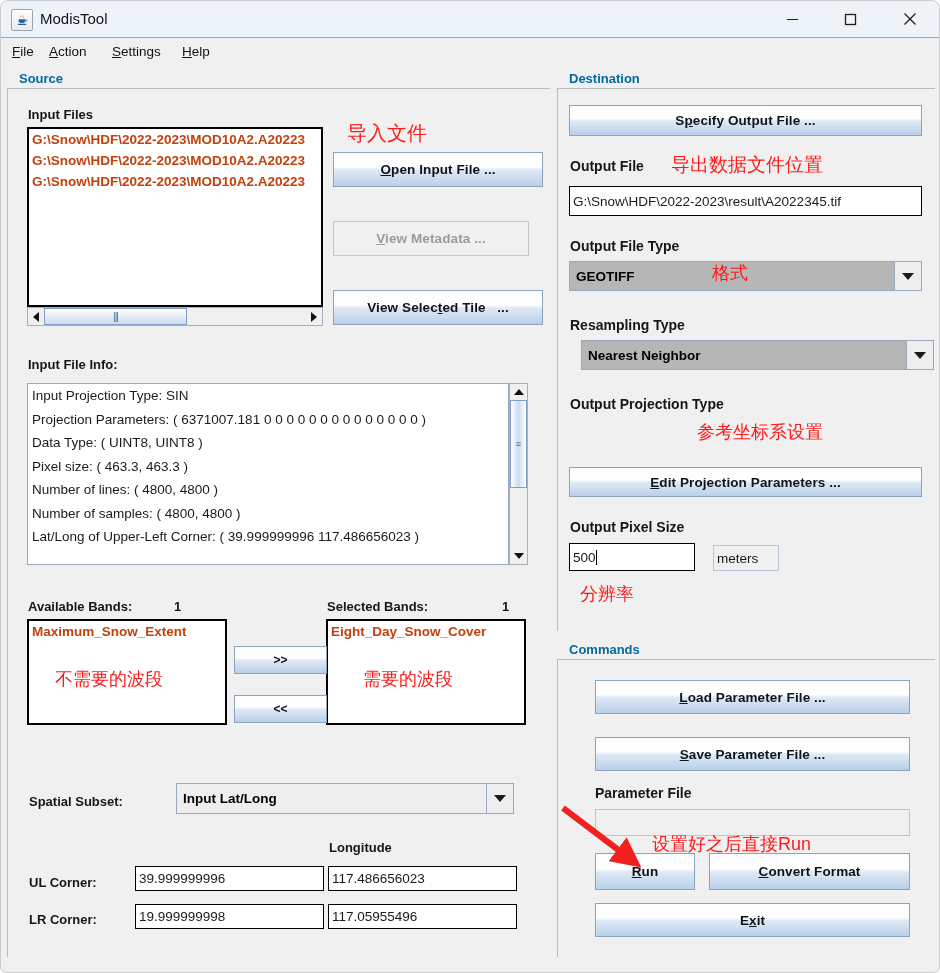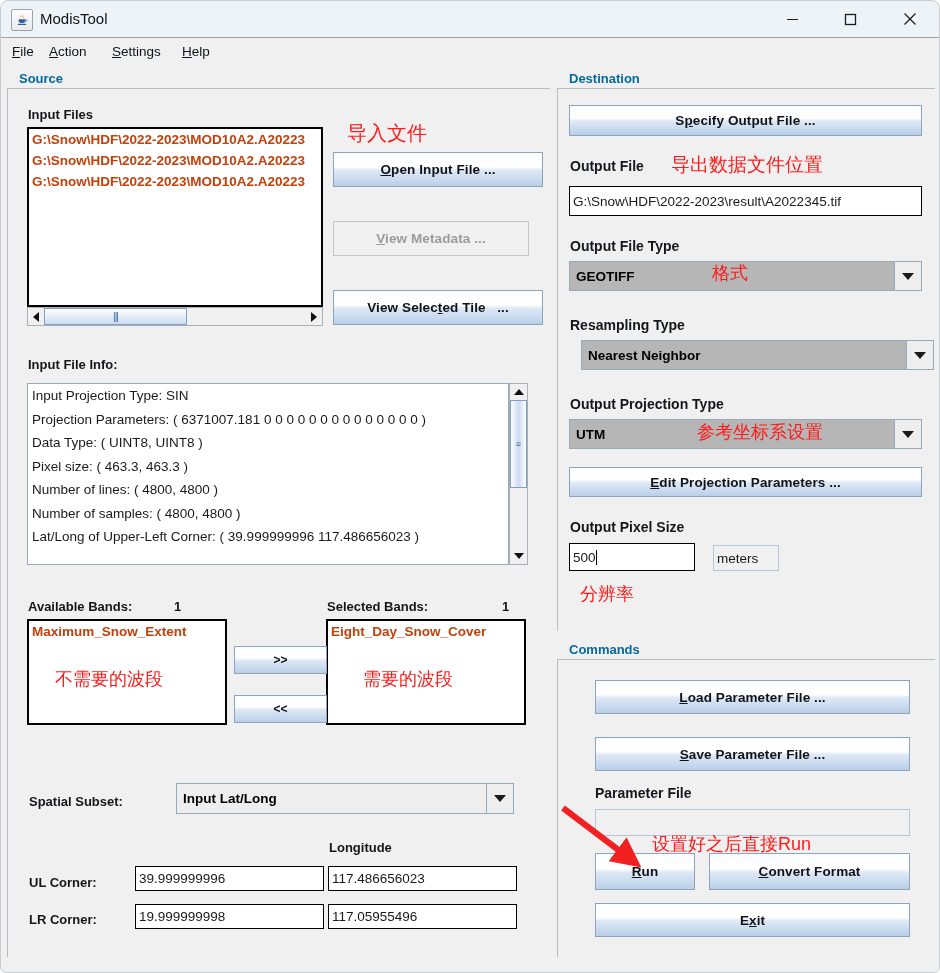--- a/index.html
+++ b/index.html
@@ -454,26 +454,20 @@
 
     <div class="lbl" style="left:13px; top:246px; font-size:14px;">Resampling Type</div>
     <div class="jcombo grey" style="left:12px; top:269px; width:353px; height:30px;margin-left:12px;">
       <span>Nearest Neighbor</span>
       <span class="arrowbox">
           <span class="tri-down"></span>
         </span>
     </div>
 
     <div class="lbl" style="left:13px; top:325px; font-size:14px;">Output Projection Type</div>
-    <div class="jcombo grey" style="left:12px; top:348px; width:353px; height:30px;">
-      <span>UTM</span>
-      <span class="arrowbox">
-          <span class="tri-down"></span>
-        </span>
-    </div>
     <div class="anno" style="left:140px; top:349px;">参考坐标系设置</div>
 
     <div class="jbutton" style="left:12px; top:396px; width:353px; height:30px;">
       <span><u>E</u>dit Projection Parameters ...</span>
     </div>
 
     <div class="lbl" style="left:13px; top:448px; font-size:14px;">Output Pixel Size</div>
     <div class="jtextfield" style="left:12px; top:472px; width:126px; height:28px;">
       <span>500</span>
         <span class="caret"></span>

